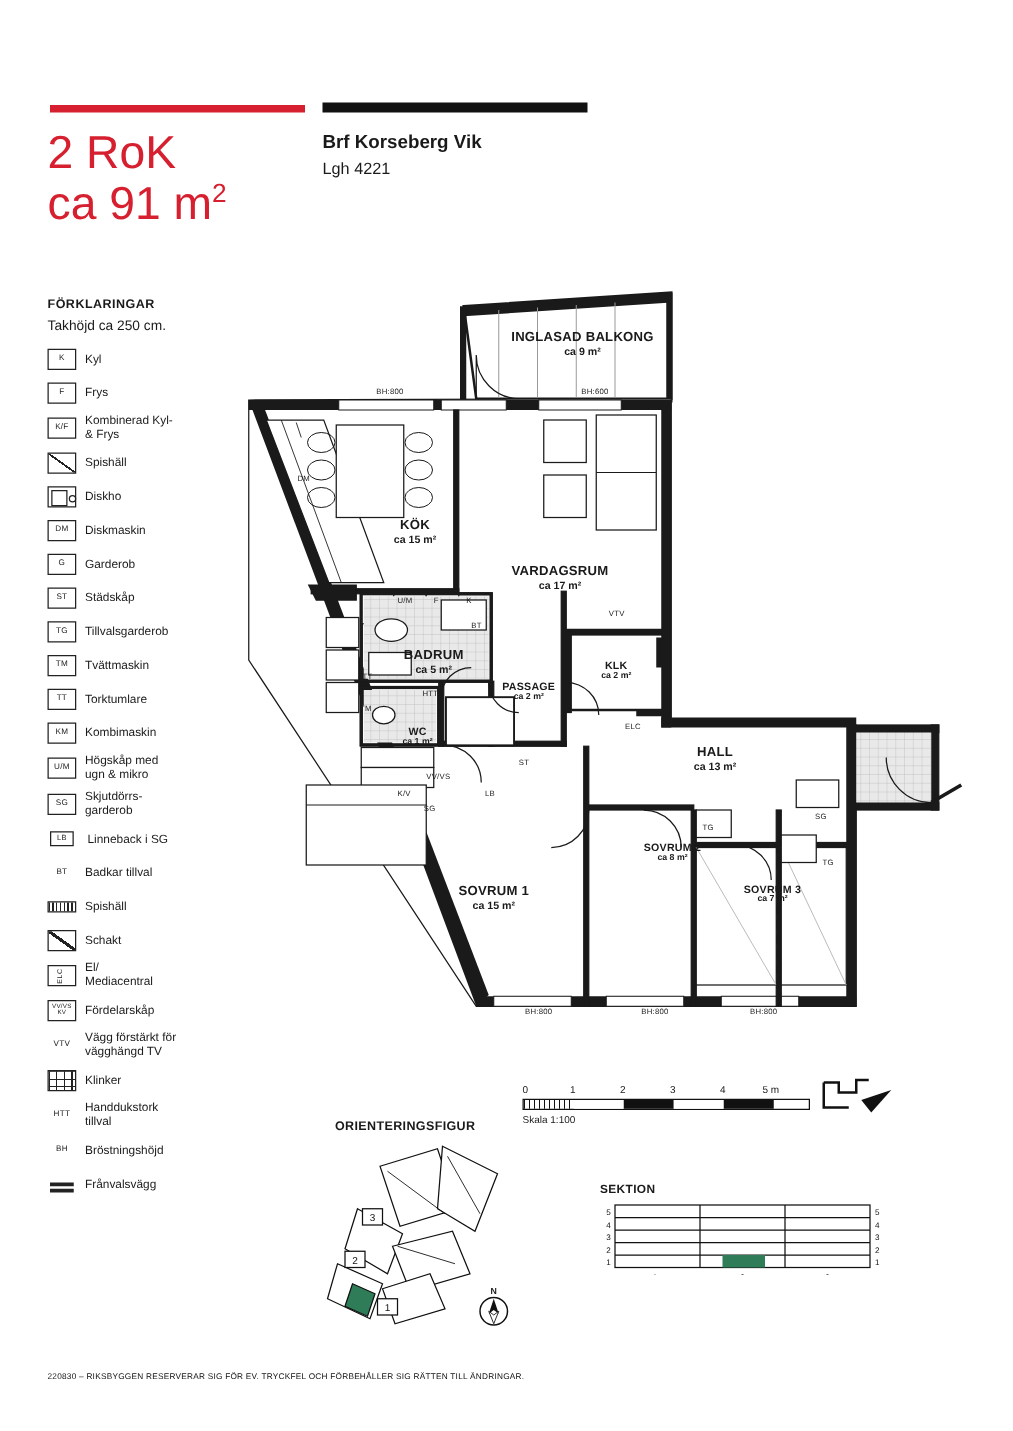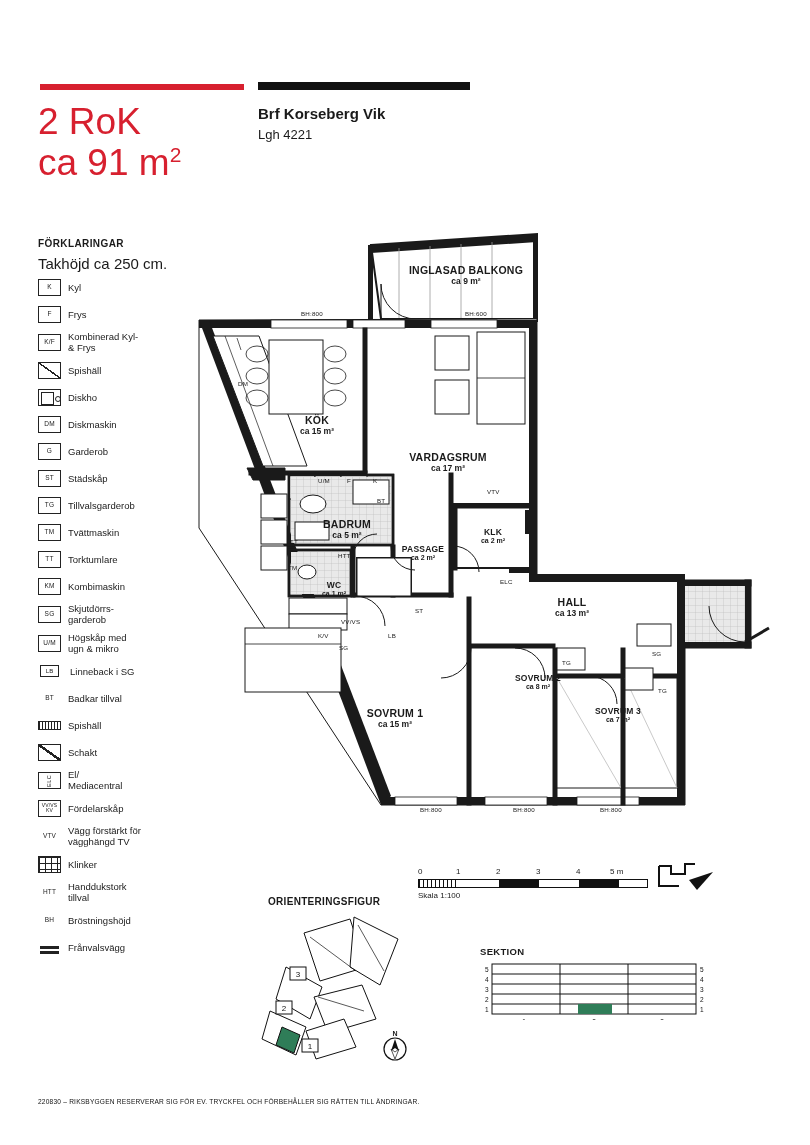--- a/index.html
+++ b/index.html
@@ -33,21 +33,21 @@
   }
   .brf-lgh {
     position:absolute; left:258px; top:127px; font-size:13px; font-weight:400;
   }
 
   
   .legend-title {
     position:absolute; left:38px; top:238px; font-size:10px; font-weight:700; letter-spacing:.4px;
   }
   .legend-sub {
-    position:absolute; left:38px; top:255px; font-size:15px;
+    position:absolute; left:38px; top:255px; font-size:11px;
   }
   .legend {
     position:absolute; left:38px; top:277px; width:185px;
   }
   .lg-row {
     display:flex; align-items:center; margin-bottom:7px; min-height:20px;
   }
   .lg-box {
     width:23px; height:17px; border:1px solid #222; background:#fff;
     font-size:6.5px; display:flex; align-items:center; justify-content:center;
@@ -197,29 +197,29 @@
       <div class="lg-box">TT</div>
       <div class="lg-label">Torktumlare</div>
     </div>
 
     <div class="lg-row">
       <div class="lg-box">KM</div>
       <div class="lg-label">Kombimaskin</div>
     </div>
 
     <div class="lg-row">
+      <div class="lg-box">U/M</div>
+      <div class="lg-label" style="white-space:pre-line">Högskåp med
+ugn &amp; mikro</div>
+    </div>
+
+    <div class="lg-row">
       <div class="lg-box">SG</div>
       <div class="lg-label" style="white-space:pre-line">Skjutdörrs-
 garderob</div>
-    </div>
-
-    <div class="lg-row">
-      <div class="lg-box">U/M</div>
-      <div class="lg-label" style="white-space:pre-line">Högskåp med
-ugn &amp; mikro</div>
     </div>
 
     <div class="lg-row">
       <div class="lg-box gx-lb" style="height:12px;margin-left:2px;width:19px;flex:0 0 19px;font-size:6px;">LB</div>
       <div class="lg-label" style="margin-left:11px">Linneback i SG</div>
     </div>
 
     <div class="lg-row">
       <div class="lg-box noborder" style="font-size:6.5px">BT</div>
       <div class="lg-label">Badkar tillval</div>
@@ -462,21 +462,21 @@
       <rect x="340" y="282" width="5" height="24" fill="#1a1a1a"></rect>
       <rect x="324" y="340" width="22" height="5" fill="#1a1a1a"></rect>
     </svg>
   </div>
 
   <div class="rm" style="left:380px; top:264px; width:172px;">
     <div class="n">INGLASAD BALKONG</div>
     <div class="a">ca 9 m²</div>
   </div>
 
-  <div class="rm" style="left:272px; top:414px; width:90px;">
+  <div class="rm" style="left:287px; top:414px; width:90px;">
     <div class="n">KÖK</div>
     <div class="a">ca 15 m²</div>
   </div>
 
   <div class="rm" style="left:380px; top:451px; width:136px;">
     <div class="n">VARDAGSRUM</div>
     <div class="a">ca 17 m²</div>
   </div>
 
   <div class="rm" style="left:292px; top:518px; width:110px;">

